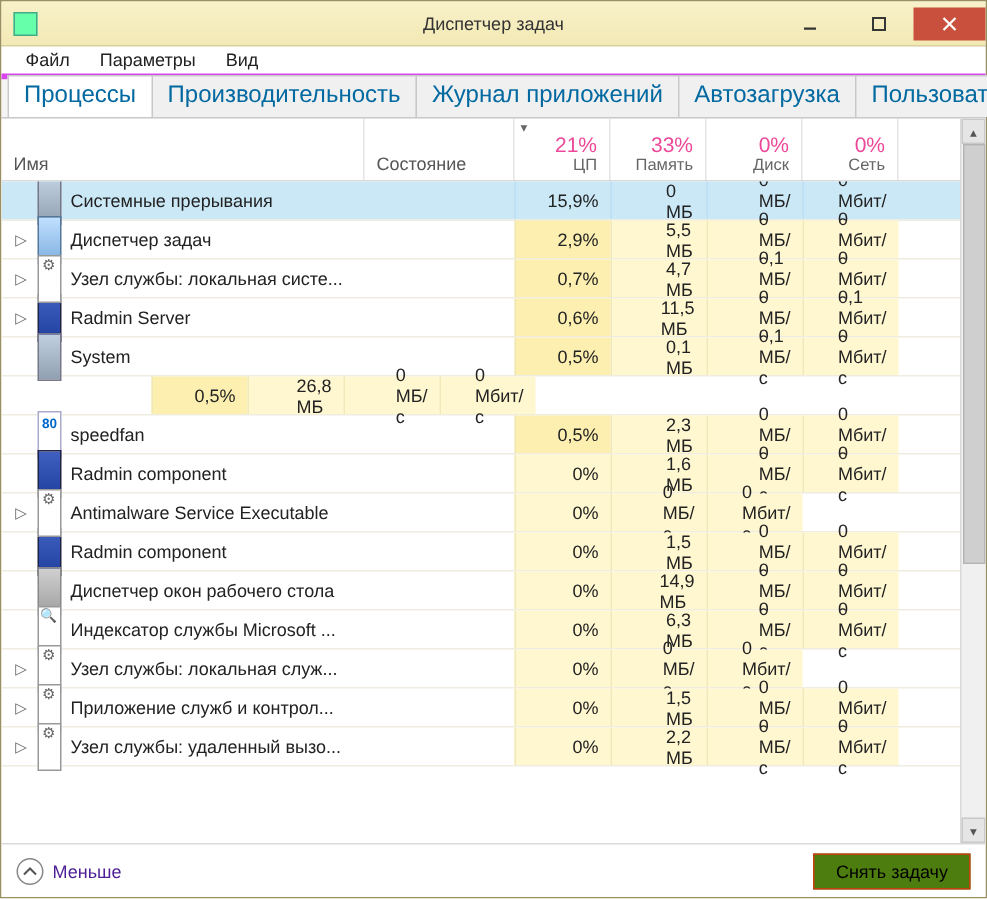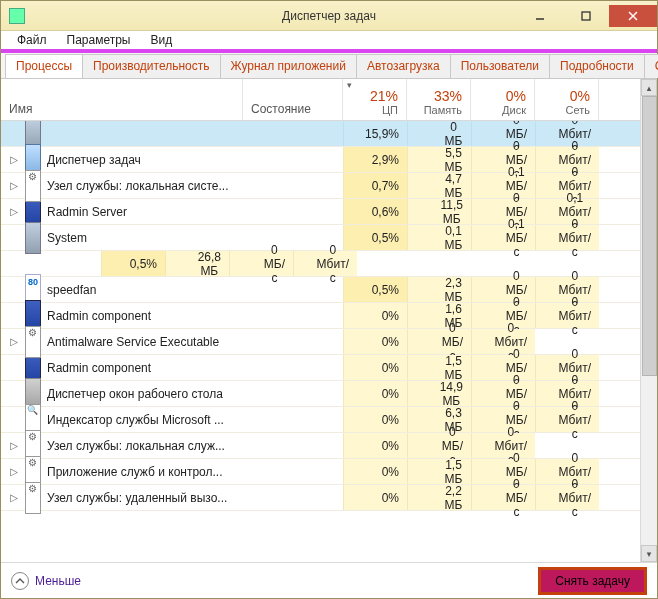--- a/index.html
+++ b/index.html
@@ -8,54 +8,54 @@
 .titlebar { height: 30px; background: linear-gradient(#f8f1c9, #f3e9b5); display: flex; align-items: center; position: relative; border-bottom: 1px solid #d9cf9a; }
 .titlebar-icon { width: 16px; height: 16px; margin-left: 8px; background: #6fa; border: 1px solid #4a8; }
 .titlebar-title { position: absolute; left: 50%; transform: translateX(-50%); color: #333; font-size: 12px; }
 .titlebar-buttons { margin-left: auto; display: flex; }
 .tb-btn { width: 46px; height: 22px; display: flex; align-items: center; justify-content: center; font-size: 14px; color: #333; cursor: pointer; }
 .tb-btn.close { background: #c8503c; color: #fff; width: 48px; height: 22px; }
 .tb-btn.close svg line { stroke: #fff; }
 .menubar { height: 22px; background: #fff; display: flex; align-items: center; padding: 0 6px; border-bottom: 4px solid #d946ef; }
 .menubar span { padding: 2px 10px; cursor: pointer; font-size: 12px; color: #222; }
 .tabstrip { height: 26px; background: #f5f5f5; display: flex; align-items: flex-end; padding: 0 4px; border-bottom: 1px solid #c9c9c9; position: relative; }
-.tab { padding: 4px 10px 5px; border: 1px solid #c9c9c9; border-bottom: none; background: #f0f0f0; margin-right: -1px; cursor: pointer; font-size: 12px; color: #c2410c; white-space: nowrap; }
+.tab { padding: 4px 10px 5px; border: 1px solid #c9c9c9; border-bottom: none; background: #f0f0f0; margin-right: -1px; cursor: pointer; font-size: 16px; color: #0369a1; white-space: nowrap; }
 .tab.active { background: #fff; position: relative; z-index: 2; }
 .content { flex: 1; display: flex; overflow: hidden; background: #fff; }
 .table-wrap { flex: 1; overflow: hidden; display: flex; flex-direction: column; }
 .thead { display: flex; border-bottom: 1px solid #d9d9d9; background: #fff; height: 42px; }
 .th { border-right: 1px solid #e5e5e5; padding: 4px 8px; font-size: 12px; color: #555; display: flex; flex-direction: column; justify-content: flex-end; }
 .th-name { width: 242px; justify-content: flex-end; }
 .th-state { width: 100px; justify-content: flex-end; }
 .th-metric { width: 64px; align-items: flex-end; text-align: right; }
-.th-big { font-size: 14px; color: #c2410c; }
+.th-big { font-size: 14px; color: #ec4899; }
 .th-small { font-size: 11px; color: #666; }
 .sort-ind { color: #666; font-size: 9px; margin-bottom: 2px; position: absolute; }
 .th-cpu { position: relative; }
 .th-cpu .sort-ind { top: 1px; left: 4px; }
 .tbody { flex: 1; overflow-y: auto; }
 .row { display: flex; height: 26px; align-items: center; border-bottom: 1px solid #f0ece0; }
 .row.selected { background: #cbe8f6; }
 .cell { padding: 0 8px; font-size: 12px; color: #222; height: 100%; display: flex; align-items: center; }
 .cell-name { width: 242px; gap: 6px; }
 .expander { width: 10px; display: inline-flex; justify-content: center; color: #666; font-size: 10px; cursor: pointer; }
 .proc-icon { width: 16px; height: 32px; flex-shrink: 0; }
 .cell-state { width: 100px; }
-.cell-metric { width: 64px; justify-content: flex-end; text-align: center; background: #fff7d0; border-left: 1px solid #f0e8b8; padding-left: 36px; }
+.cell-metric { width: 64px; justify-content: flex-end; text-align: left; background: #fff7d0; border-left: 1px solid #f0e8b8; padding-left: 36px; }
 .cell-metric.heat1 { background: #fcefb0; }
 .cell-metric.heat2 { background: #fce28a; }
 .row.selected .cell-metric { background: #cbe8f6; border-left-color: #b8dff2; }
 .scrollbar { width: 17px; background: #f0f0f0; border-left: 1px solid #d9d9d9; position: relative; }
 .sb-btn { height: 17px; background: #e5e5e5; border: 1px solid #c9c9c9; display: flex; align-items: center; justify-content: center; font-size: 9px; color: #555; cursor: pointer; }
 .sb-thumb { position: absolute; top: 17px; width: 15px; left: 1px; height: 280px; background: #cfcfcf; border: 1px solid #b5b5b5; cursor: pointer; }
 .sb-btn.down { position: absolute; bottom: 0; width: 100%; }
 .footer { height: 36px; border-top: 1px solid #d9d9d9; display: flex; align-items: center; padding: 0 10px; background: #fff; }
 .less-btn { display: flex; align-items: center; gap: 6px; cursor: pointer; font-size: 12px; color: #4c1d95; }
 .less-circle { width: 18px; height: 18px; border: 1px solid #888; border-radius: 50%; display: flex; align-items: center; justify-content: center; }
-.end-btn { margin-left: auto; padding: 4px 14px; border: 3px solid #c2410c; background: #be185d; cursor: pointer; font-size: 12px; }
+.end-btn { margin-left: auto; padding: 4px 14px; border: 1px solid #c2410c; background: #4d7c0f; cursor: pointer; font-size: 12px; }
 .ico-sys { background: linear-gradient(#c0d0e0,#90a0b0); border:1px solid #778; }
 .ico-tm { background: linear-gradient(#c0e0ff,#80b0e0); border:1px solid #579; }
 .ico-svc { background: #fff; border:1px solid #999; position:relative; }
 .ico-svc::after { content:"⚙"; position:absolute; font-size:10px; left:2px; top:0; color:#666; }
 .ico-rad { background: linear-gradient(#4060c0,#2040a0); border:1px solid #224; }
 .ico-exp { background: linear-gradient(#ffe070,#f0c030); border:1px solid #b90; }
 .ico-sf { background:#fff; border:1px solid #aac; color:#06c; font-size:9px; font-weight:bold; text-align:center; line-height:14px; }
 .ico-dwm { background: linear-gradient(#d0d0d0,#a0a0a0); border:1px solid #888; }
 .ico-idx { background:#fff; border:1px solid #999; position:relative; }
 .ico-idx::after { content:"🔍"; position:absolute; font-size:9px; left:1px; top:0; }
@@ -131,20 +131,21 @@
         <div class="th th-metric">
           <span class="th-big">0%</span>
           <span class="th-small">Сеть</span>
         </div>
       </div>
       <div class="tbody" id="rows-host">
           <div class="row selected">
             <div class="cell cell-name">
               <span class="expander"></span>
               <span class="proc-icon ico-sys"></span>
+              <span>Системные прерывания</span>
             </div>
             <div class="cell cell-state"></div>
             <div class="cell cell-metric heat2">15,9%</div>
             <div class="cell cell-metric">0 МБ</div>
             <div class="cell cell-metric">0 МБ/с</div>
             <div class="cell cell-metric">0 Мбит/с</div>
           </div>
           <div class="row">
             <div class="cell cell-name">
               <span class="expander">▷</span>

